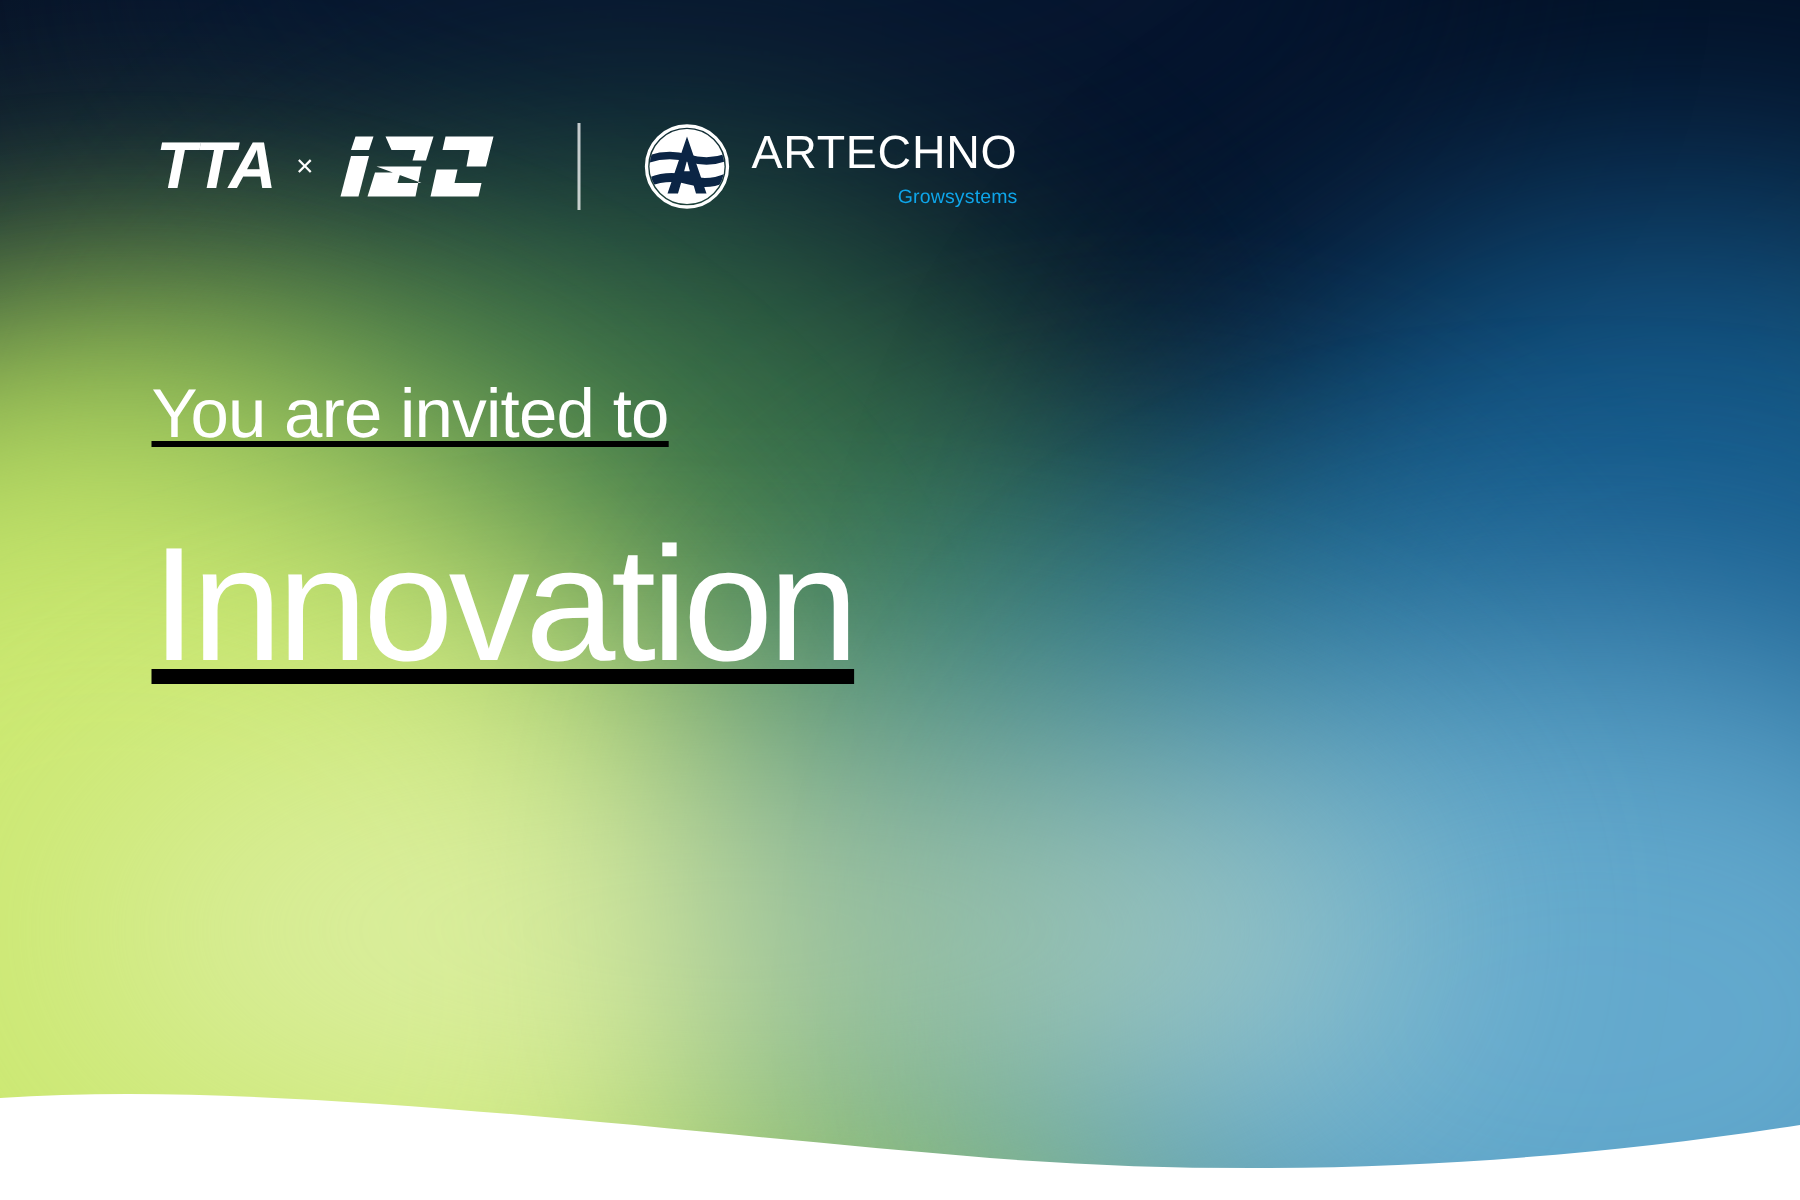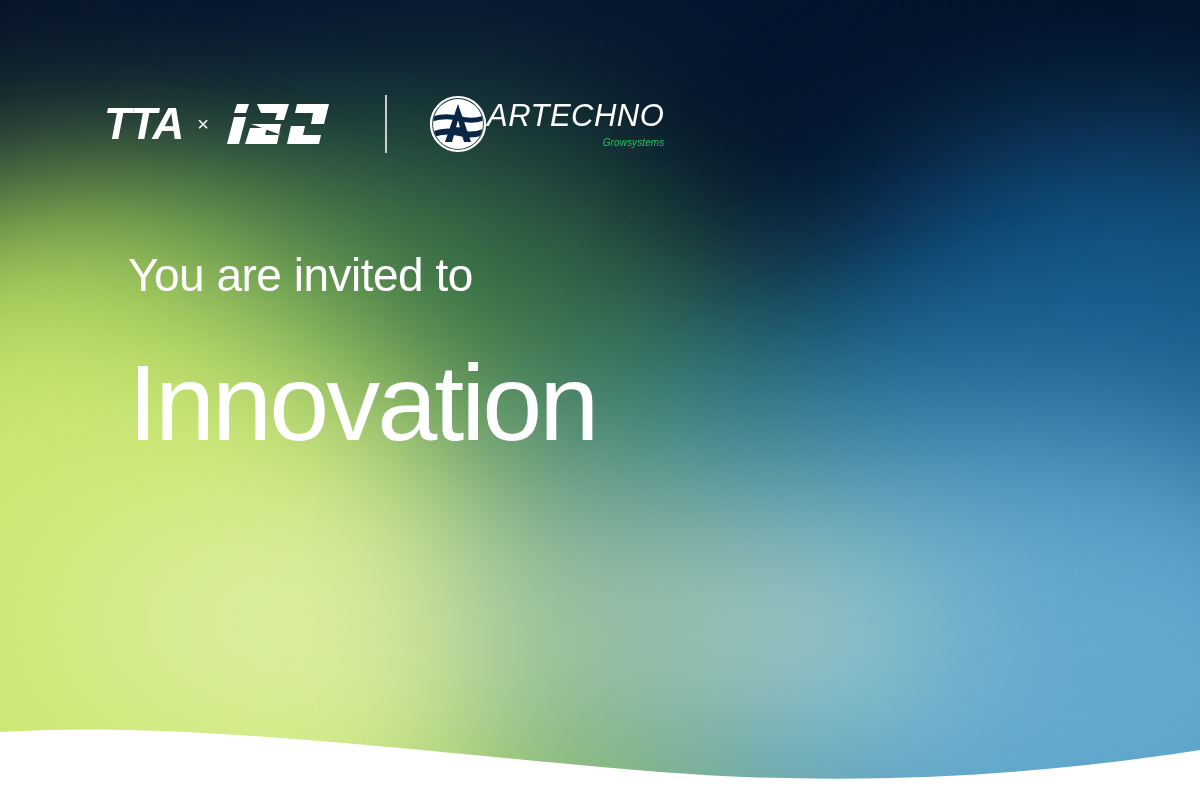--- a/index.html
+++ b/index.html
@@ -106,21 +106,21 @@
     position: absolute;
     left: 0; right: 0; bottom: 0;
     width: 1200px;
     height: 110px;
     display: block;
   }
 
   
   .logo-bar {
     position: absolute;
-    top: 92px;
+    top: 79px;
     left: 104px;
     display: flex;
     align-items: center;
     height: 64px;
   }
   .tta-group {
     display: flex;
     align-items: center;
     gap: 14px;
   }
@@ -143,50 +143,51 @@
   .divider {
     width: 2px;
     height: 58px;
     background: rgba(255,255,255,0.75);
     margin: 0 42px 0 54px;
   }
 
   .artechno-group {
     display: flex;
     align-items: center;
-    font-style: italic;
+    gap: 14px;
   }
   .artechno-mark { display: block; }
   .artechno-text {
     display: flex;
     flex-direction: column;
     align-items: flex-end;
   }
   .artechno-name {
     color: #ffffff;
     font-size: 31px;
     font-weight: normal;
     letter-spacing: 0.5px;
     line-height: 1;
   }
   .artechno-sub {
-    color: #22c55e;
-    font-size: 10px;
+    color: #0ea5e9;
+    font-size: 13px;
     font-weight: normal;
     line-height: 1;
     margin-top: 7px;
     letter-spacing: 0.1px;
   }
 
   
   .headline {
     position: absolute;
-    left: 128px;
+    left: 101px;
     top: 252px;
     width: 1020px;
+    text-decoration: underline;
   }
   .eyebrow {
     color: #ffffff;
     font-size: 46px;
     font-weight: normal;
     line-height: 1;
     letter-spacing: -0.5px;
     margin: 0 0 46px 0;
   }
   .title-line {

